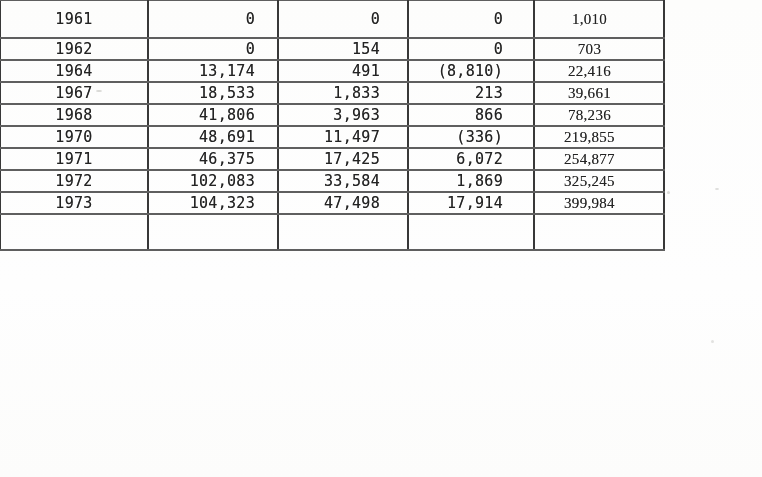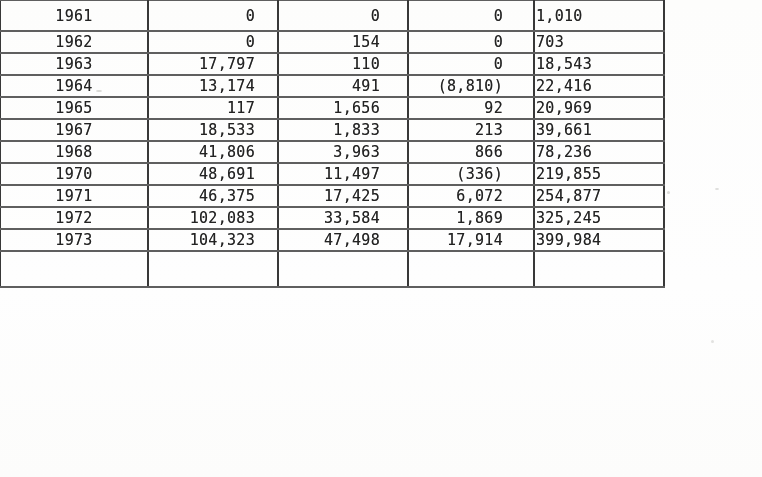--- a/index.html
+++ b/index.html
@@ -30,27 +30,27 @@
     font-size: 15px;
     letter-spacing: 0.3px;
     color: var(--ink, #232323);
     vertical-align: middle;
     white-space: nowrap;
     overflow: hidden;
     
     text-shadow: 0 0 0.5px rgba(40,40,40,0.55);
   }
   tr { height: 20px; }
-  tr.first-row { height: 31px; }
+  tr.first-row { height: 38px; }
   tr.partial-row { height: 36px; }
   td.c-year { text-align: center; }
   td.v0 { text-align: right; padding-right: 22px; }
   td.v1 { text-align: right; padding-right: 27px; }
   td.v2 { text-align: right; padding-right: 30px; }
-  td.v3 { text-align: left; padding-right: 20px; }
+  td.v3 { text-align: center; padding-right: 20px; font-family: Liberation Serif, serif; }
   .speck { position: absolute; background: #b9b9b4; border-radius: 50%; }
   .speck.s1 { left: 96px;  top: 90px;  width: 6px; height: 2px; opacity: .55; }
   .speck.s2 { left: 667px; top: 191px; width: 3px; height: 3px; opacity: .5; }
   .speck.s3 { left: 715px; top: 188px; width: 4px; height: 2px; opacity: .45; }
   .speck.s4 { left: 711px; top: 340px; width: 3px; height: 3px; opacity: .4; }
 </style>
 </head>
 <body>
 
 <div class="page">
@@ -71,39 +71,25 @@
     <td class="v3">1,010</td>
   </tr>
         <tr class="row">
     <td class="c-year">1962</td>
     <td class="v0">0</td>
     <td class="v1">154</td>
     <td class="v2">0</td>
     <td class="v3">703</td>
   </tr>
         <tr class="row">
-    <td class="c-year">1963</td>
-    <td class="v0">17,797</td>
-    <td class="v1">110</td>
-    <td class="v2">0</td>
-    <td class="v3">18,543</td>
-  </tr>
-        <tr class="row">
     <td class="c-year">1964</td>
     <td class="v0">13,174</td>
     <td class="v1">491</td>
     <td class="v2">(8,810)</td>
     <td class="v3">22,416</td>
-  </tr>
-        <tr class="row">
-    <td class="c-year">1965</td>
-    <td class="v0">117</td>
-    <td class="v1">1,656</td>
-    <td class="v2">92</td>
-    <td class="v3">20,969</td>
   </tr>
         <tr class="row">
     <td class="c-year">1967</td>
     <td class="v0">18,533</td>
     <td class="v1">1,833</td>
     <td class="v2">213</td>
     <td class="v3">39,661</td>
   </tr>
         <tr class="row">
     <td class="c-year">1968</td>

